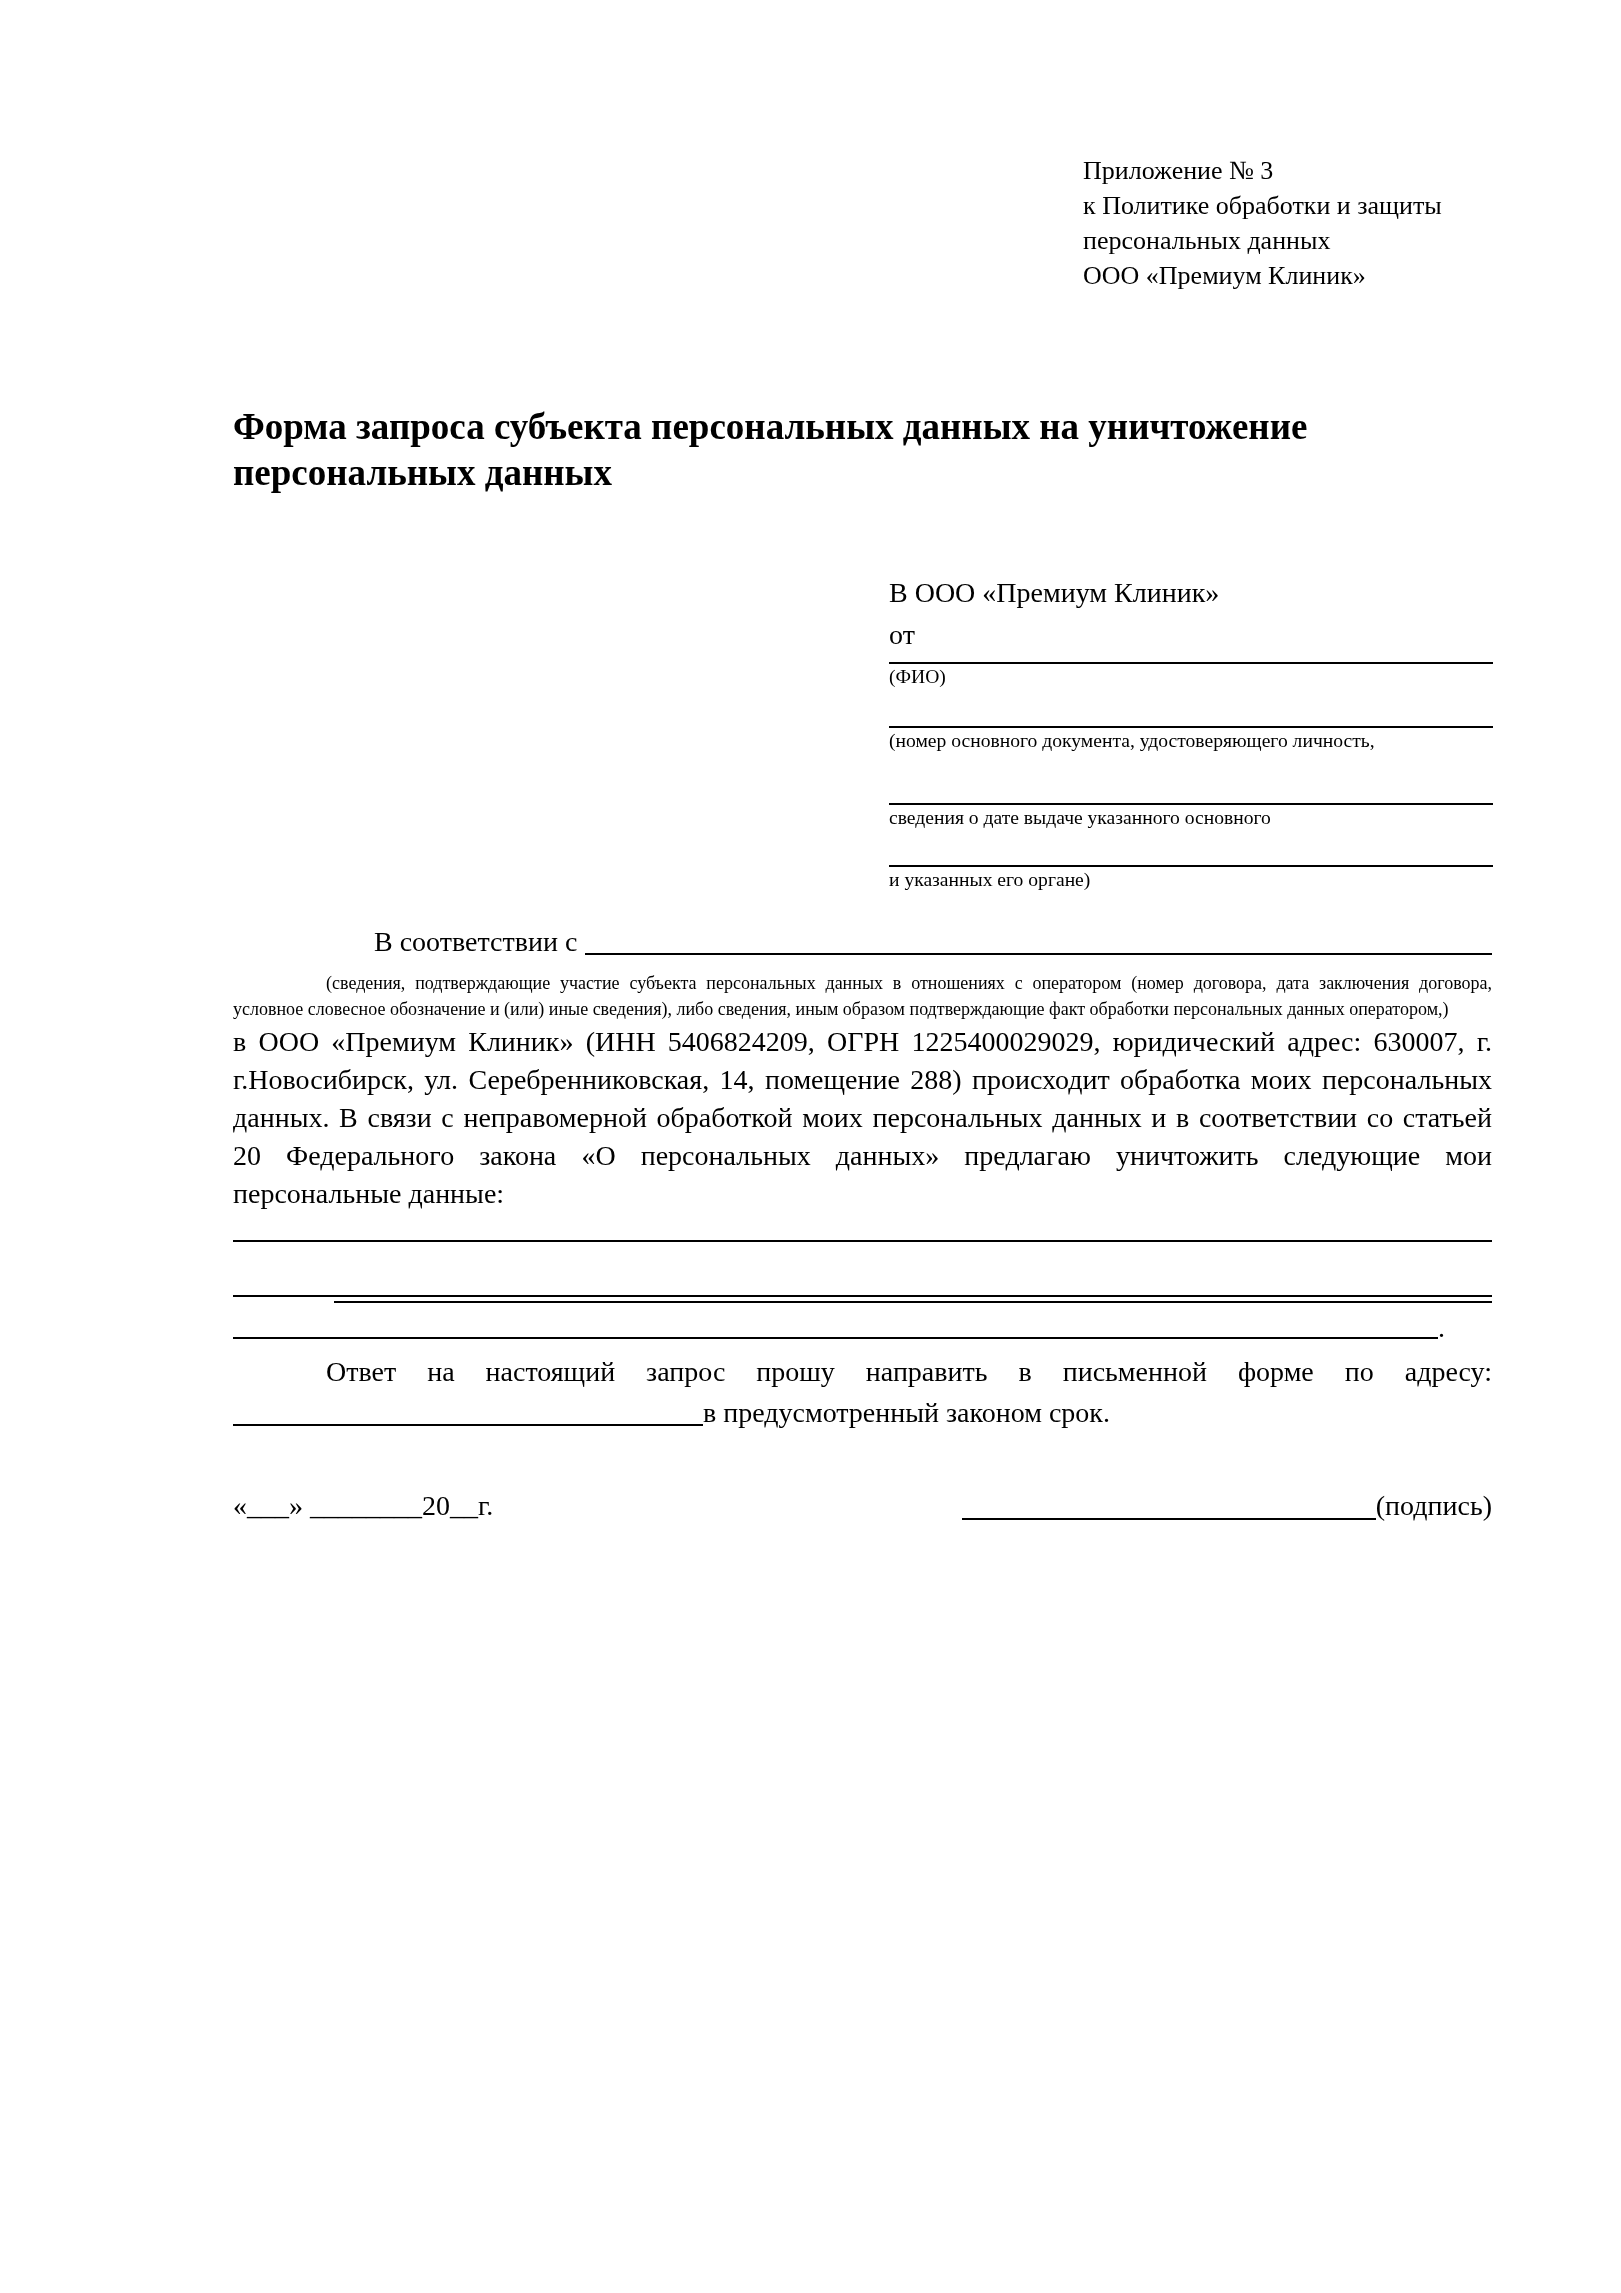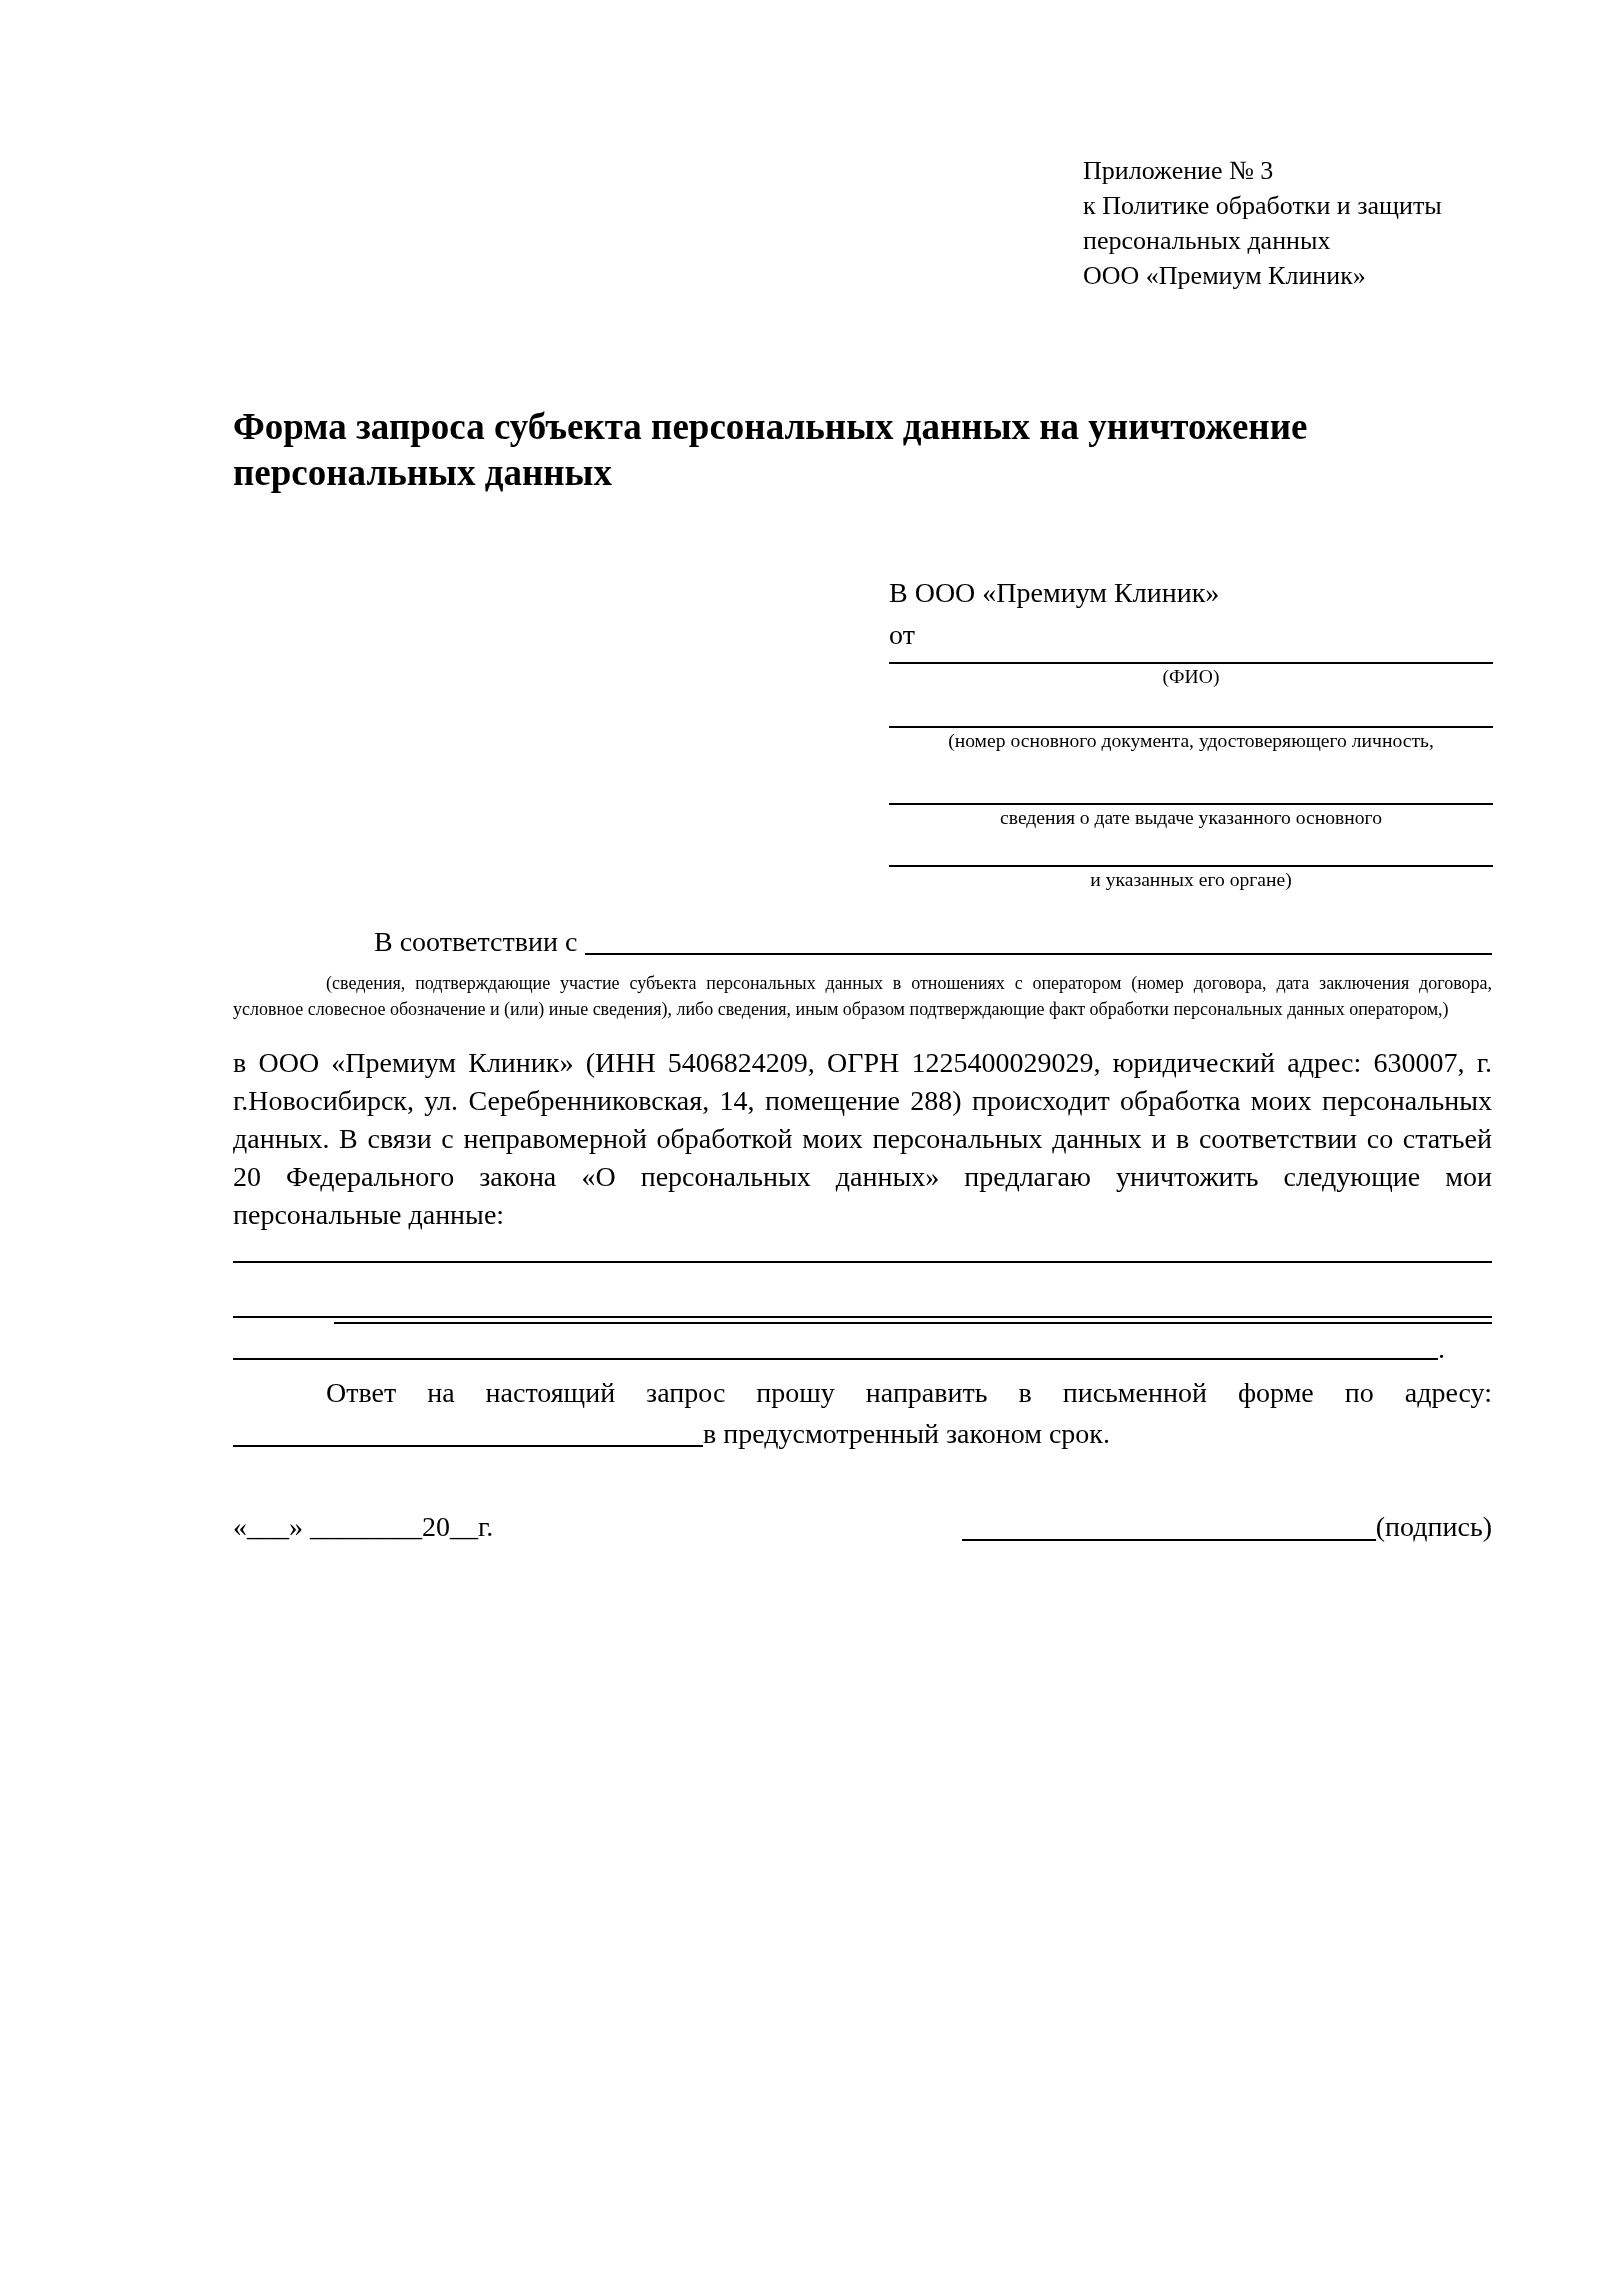--- a/index.html
+++ b/index.html
@@ -19,32 +19,32 @@
   .title { position:absolute; left:233px; top:404px; width:1259px;
            font-weight:bold; font-size:37px; line-height:46px; }
 
   
   .addr { position:absolute; left:889px; top:572px; width:604px; font-size:28px; line-height:42px; }
   .uline { height:0; border-bottom:2.9px solid #000; }
   .addr .u1 { margin-top:5.9px; }
   .addr .u2 { margin-top:37px; }
   .addr .u3 { margin-top:49px; }
   .addr .u4 { margin-top:35px; }
-  .cap { font-size:19.6px; line-height:25.5px; text-align:center; }
+  .cap { font-size:19.6px; line-height:25.5px; text-align:left; }
 
   
   .main { position:absolute; left:233px; top:921px; width:1259px; font-size:28px; line-height:41px; }
   .flexline { display:flex; align-items:stretch; }
   .hfill { flex:1 1 auto; border-bottom:2px solid #000; margin-bottom:6.9px; margin-left:7.8px; }
   .indent { padding-left:93px; }
   .nowrap { white-space:nowrap;margin-left:48px; }
 
   .note { font-size:18px; line-height:26.5px; text-align:justify; text-indent:93px; margin-top:7.8px; }
 
-  .para { text-align:justify; line-height:38px; margin-top:21px;font-family:Liberation Serif, serif; }
+  .para { text-align:justify; line-height:38px; margin-top:0;font-family:Liberation Serif, serif; }
 
   .fill-row { height:0; border-bottom:2.9px solid #000; }
   .fr1 { margin-top:27.4px; }
   .fr2 { margin-top:53px; }
 
   .reason-row { margin-top:3.9px; }
   .period-row { line-height:35px; padding-right:47px; }
   .period-row .hfill { margin-left:0; margin-bottom:5.9px; }
 
   .resp1 { margin-top:5.9px; text-align:justify; text-align-last:justify; text-indent:93px; }

